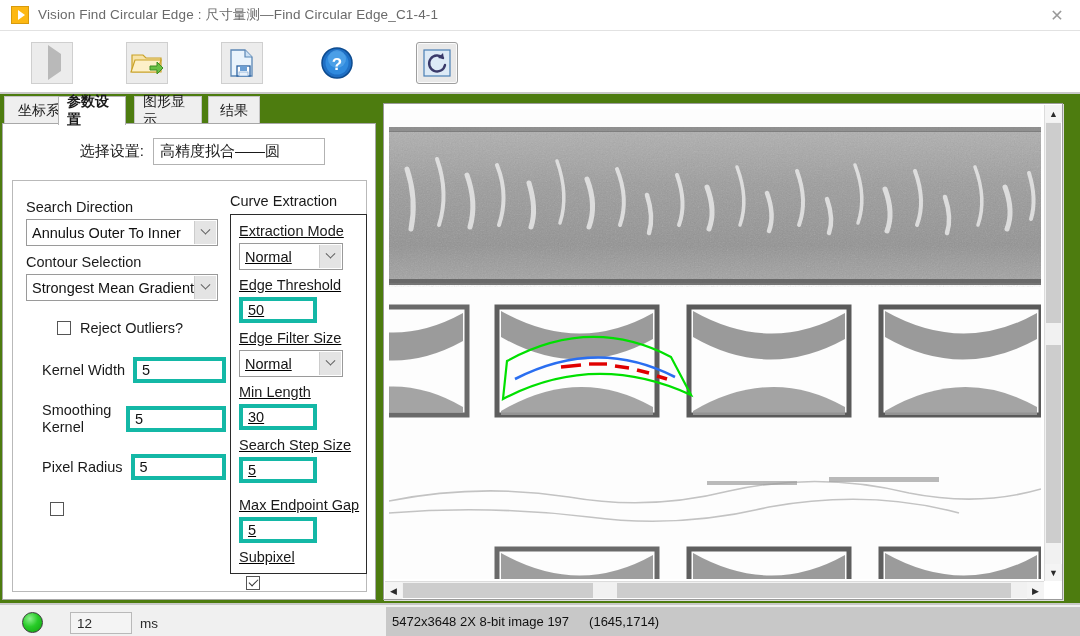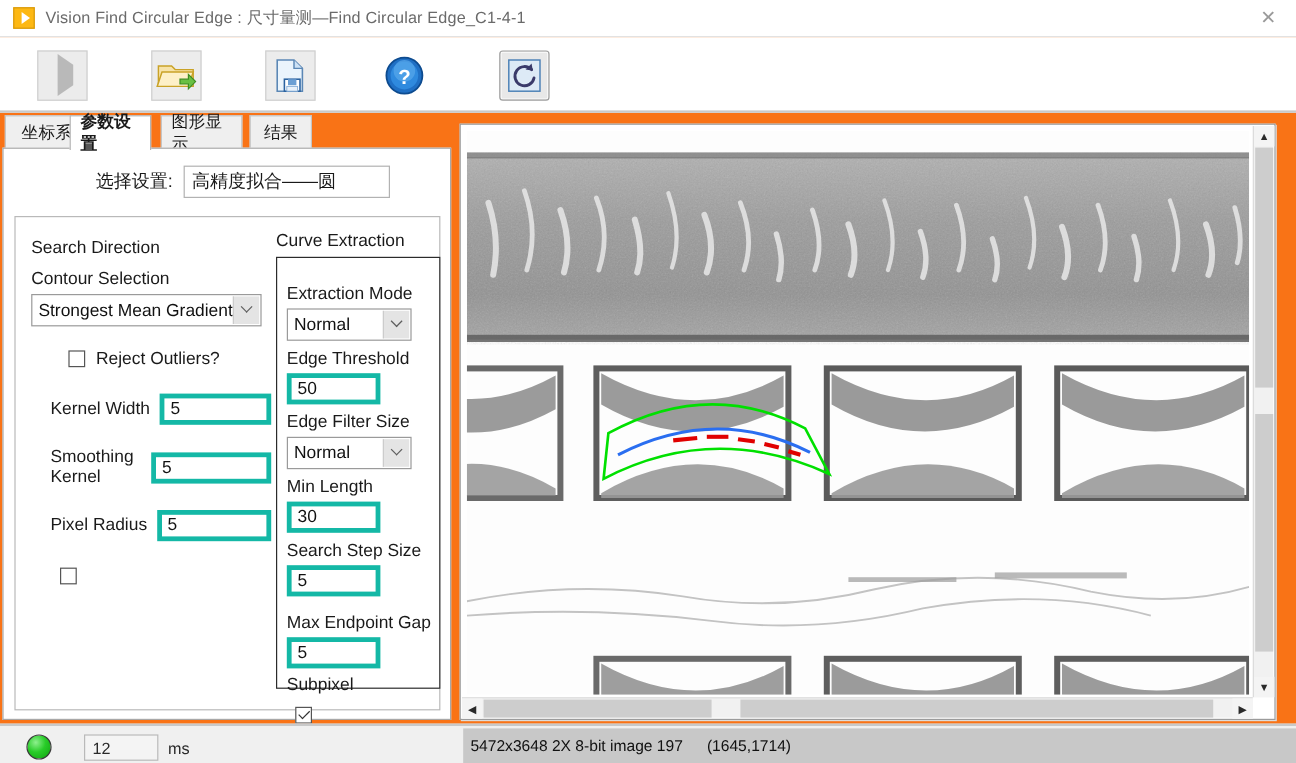--- a/index.html
+++ b/index.html
@@ -7,21 +7,21 @@
     margin: 0; padding: 0;
     width: 1080px; height: 636px;
     overflow: hidden;
     background: #ffffff;
     font-family: "Liberation Sans", sans-serif;
     -webkit-font-smoothing: antialiased;
   }
   #app {
     position: relative;
     width: 1080px; height: 636px;
-    background: #f97316;
+    background: #4d7c0f;
   }
 
   
   .titlebar {
     position: absolute; left: 0; top: 0; width: 1080px; height: 31px;
     background: #ffffff;
     border-bottom: 1px solid #e2e2e2;
     display: flex; align-items: center;
   }
   .title-icon {
@@ -167,21 +167,21 @@
   }
   .inlinefield { display: flex; align-items: center; }
   .inlinefield .lbl { font-size: 14.5px; color: #1a1a1a; white-space: nowrap; }
 
   .ce-title { position: absolute; left: 217px; top: 12px;
               font-size: 14.5px; color: #1a1a1a; }
   .ce-box {
     position: absolute; left: 217px; top: 33px; width: 137px; height: 360px;
     border: 1px solid #2b2b2b; background: #ffffff;
   }
-  .ce-inner { position: absolute; left: 8px; top: 20px; width: 120px; }
+  .ce-inner { position: absolute; left: 8px; top: 6px; width: 120px; text-decoration: underline; }
 
   
   .img-panel {
     position: absolute; left: 383px; top: 103px; width: 680px; height: 497px;
     background: #ffffff;
     border: 1px solid #9b9b9b;
     box-shadow: inset 1px 1px 0 #ffffff, 1px 1px 0 #dcdcdc;
   }
   .img-inner {
     position: absolute; left: 5px; top: 5px; width: 652px; height: 470px;
@@ -308,20 +308,26 @@
     <div class="sel-row">
       <div class="sel-label">选择设置:</div>
       <div class="sel-box">高精度拟合——圆</div>
     </div>
 
     <div class="group-box">
 
       <div class="col-left">
 
         <div class="field-label">Search Direction</div>
+        <div class="combo" style="width:192px;">
+          <span>Annulus Outer To Inner</span>
+          <span class="arrowbox">
+              <i class="chev"></i>
+            </span>
+        </div>
 
         <div class="field-label" style="margin-top:6px;">Contour Selection</div>
         <div class="combo" style="width:192px;">
           <span>Strongest Mean Gradient</span>
           <span class="arrowbox">
               <i class="chev"></i>
             </span>
         </div>
 
         <div class="cbrow" style="margin-top:17px; margin-left:31px;">

